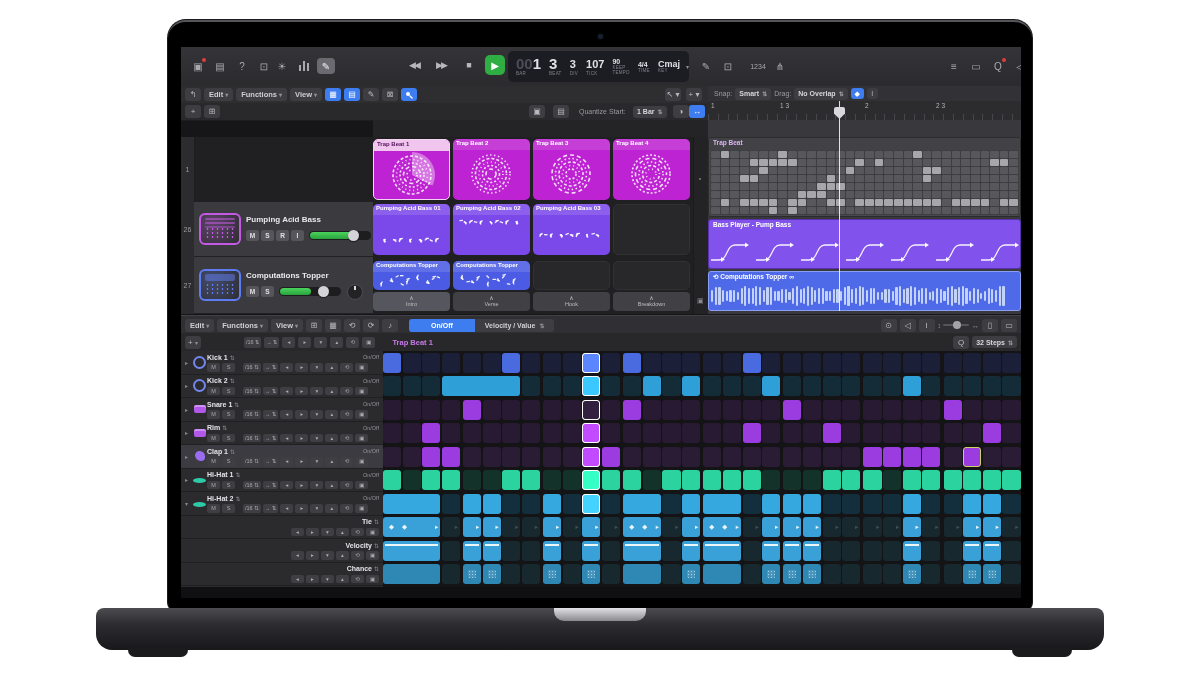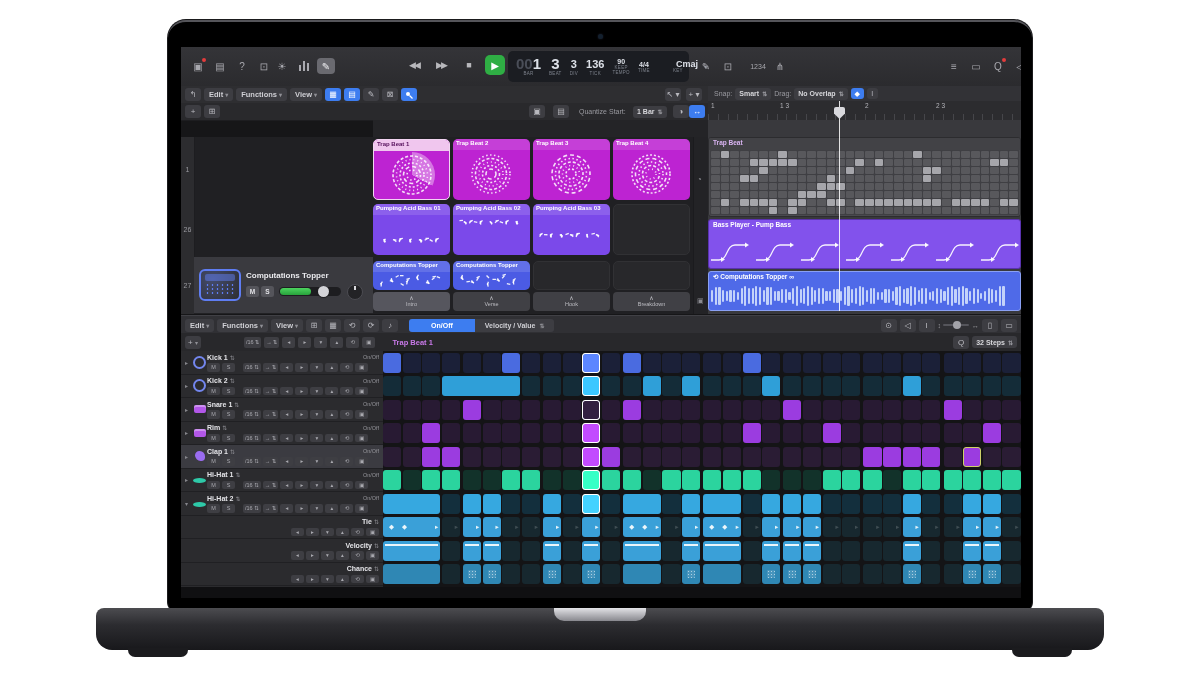--- a/index.html
+++ b/index.html
@@ -29,21 +29,21 @@
   .reddot{position:absolute;right:1px;top:0;width:4px;height:4px;border-radius:50%;background:#e23c3c;}
   .mixer-icon{display:inline-flex;gap:2px;align-items:flex-end;height:10px;}
   .mixer-icon i{width:2px;background:#a8a8ae;display:block;}
   .transport{position:absolute;left:223px;top:8px;display:flex;gap:7px;align-items:center;}
   .tr-btn{width:20px;height:20px;border-radius:5px;display:flex;align-items:center;justify-content:center;
           color:#b8b8bc;font-size:9px;letter-spacing:-2px;}
   .tr-play{background:#2fae44;color:#fff;font-size:10px;letter-spacing:0;}
   .tr-rec{color:#e23c3c;font-size:13px;}
   #lcd{left:327px;top:4px;width:181px;height:31px;background:#1b1d22;border-radius:5px;display:flex;align-items:center;
        color:#dde1e8;}
-  .lcd-sec{text-align:center;padding:0 4px;position:relative;}
+  .lcd-sec{padding:0 4px;position:relative;}
   .lcd-big{font-size:15px;font-weight:bold;line-height:14px;}
   .lcd-mid{font-size:11px;font-weight:bold;line-height:14px;}
   .lcd-dim{color:#4a4e58;}
   .lcd-lab{font-size:4.5px;color:#7d828c;letter-spacing:.3px;}
   .lcd-two{font-size:7px;font-weight:bold;line-height:7px;}
   
   #lp-menu{left:0;top:39px;width:527px;height:17px;background:#2e2e31;border-bottom:1px solid #212124;}
   #ar-menu{left:527px;top:39px;width:313px;height:15px;background:#323236;border-bottom:1px solid #212124;}
   .menu{display:inline-flex;align-items:center;gap:2px;height:13px;padding:0 5px;background:#3d3d42;border-radius:3px;
         color:#cfcfd4;font-size:7.5px;font-weight:bold;}
@@ -214,34 +214,34 @@
           </div>
           <div class="lcd-sec">
             <div class="lcd-big">3</div>
             <div class="lcd-lab">BEAT</div>
           </div>
           <div class="lcd-sec">
             <div class="lcd-mid">3</div>
             <div class="lcd-lab">DIV</div>
           </div>
           <div class="lcd-sec">
-            <div class="lcd-mid">136</div>
+            <div class="lcd-mid">107</div>
             <div class="lcd-lab">TICK</div>
           </div>
           <div class="lcd-sec">
             <div class="lcd-two">90</div>
             <div class="lcd-lab">KEEP</div>
             <div class="lcd-lab">TEMPO</div>
           </div>
           <div class="lcd-sec">
             <div class="lcd-two"><span>4</span>/<span>4</span></div>
             <div class="lcd-lab">TIME</div>
           </div>
           <div class="lcd-sec">
-            <div class="lcd-two" style="font-size:9px;margin-left:18px;">Cmaj</div>
+            <div class="lcd-two" style="font-size:9px;">Cmaj</div>
             <div class="lcd-lab">KEY</div>
           </div>
           <span style="color:#8a8f98;font-size:6px;margin-left:2px;">▾</span>
         </div>
         <div class="tb-group" style="left:516px;">
           <span class="tb-btn">✎</span>
           <span class="tb-btn">⊡</span>
         </div>
         <div class="tb-group" style="left:568px;">
           <span class="tb-btn" style="font-size:7px;">1234</span>
@@ -335,20 +335,37 @@
         <div class="chord-seg" style="border-right:none;">C</div>
       </div>
 
       <div class="abs" id="tracks-bg"></div>
       <div class="abs" id="numstrip">
           <div class="tnum" style="top: 28.5px;">1</div>
           <div class="tnum" style="top: 88.5px;">26</div>
           <div class="tnum" style="top: 144.5px;">27</div>
         </div>
       <div class="abs" id="track-headers" style="left:0;top:90px;width:192px;height:177px;">
+          <div class="trk" style="top: 65px; height: 55px;">
+            <div class="bicon synth" style="width: 38px; height: 28px;"></div>
+            <div style="flex: 1 1 0%;">
+              <div class="trk-name">Pumping Acid Bass</div>
+              <div class="trk-ctl">
+                <div class="mbtn">M</div>
+                <div class="mbtn">S</div>
+                <div class="mbtn">R</div>
+                <div class="mbtn">I</div>
+                <div class="vslider">
+                  <div class="vfill" style="width: 72%;"></div>
+                  <div class="sknob" style="left: calc(72% - 6px);"></div>
+                </div>
+                <div class="pan"></div>
+              </div>
+            </div>
+          </div>
           <div class="trk" style="top: 120px; height: 57px;">
             <div class="bicon keys" style="width: 38px; height: 28px;"></div>
             <div style="flex: 1 1 0%;">
               <div class="trk-name">Computations Topper</div>
               <div class="trk-ctl">
                 <div class="mbtn">M</div>
                 <div class="mbtn">S</div>
                 <div class="vslider">
                   <div class="vfill" style="width: 50%;"></div>
                   <div class="sknob" style="left: calc(72% - 6px);"></div>

